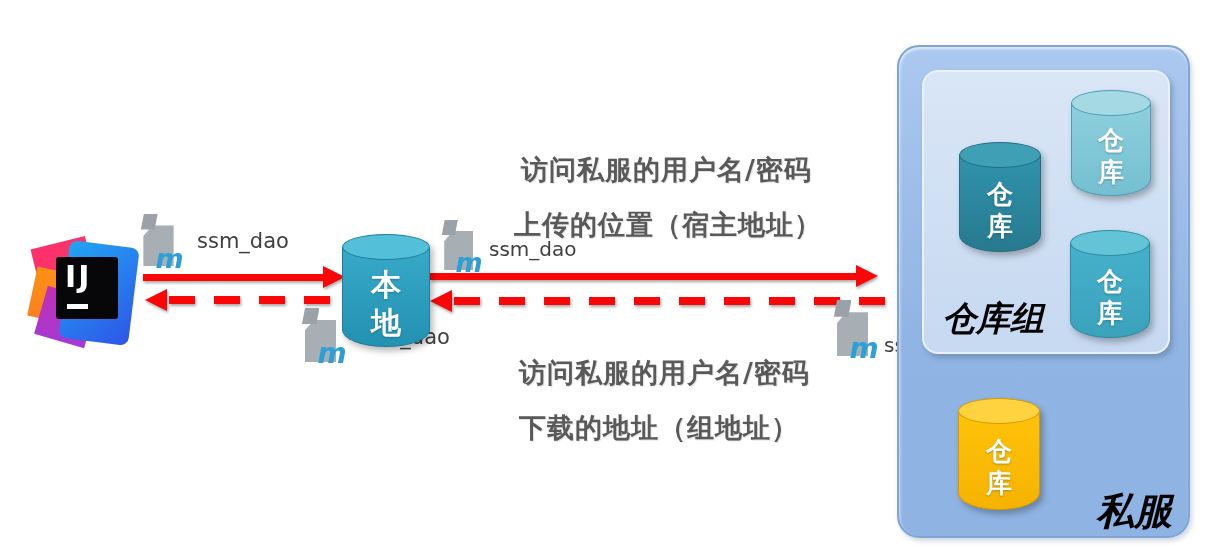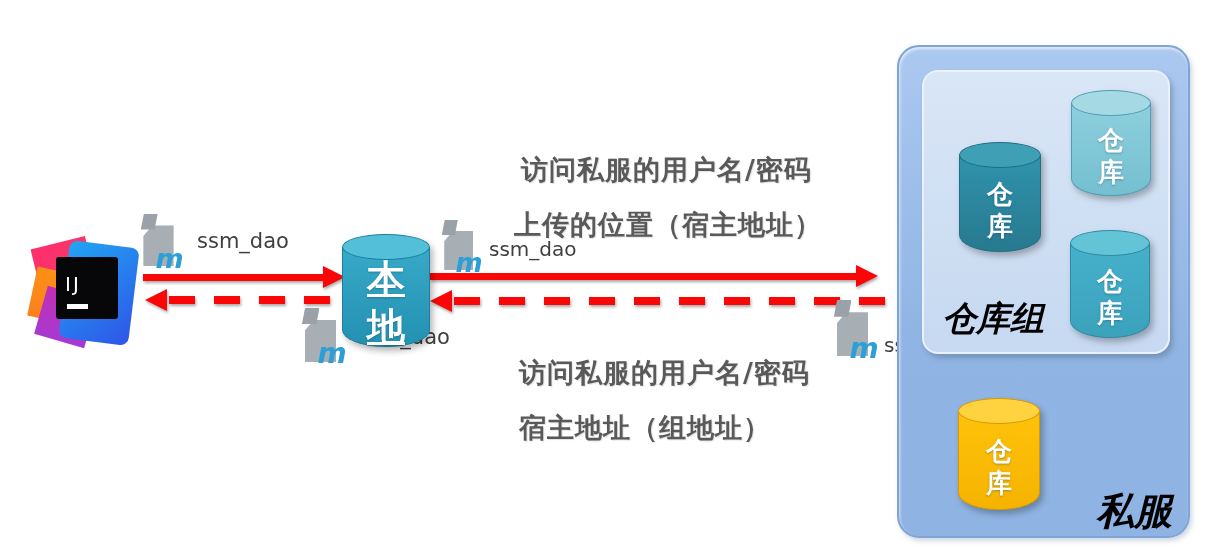--- a/index.html
+++ b/index.html
@@ -8,21 +8,21 @@
 
   
   .ij-logo { position:absolute; left:32px; top:240px; width:106px; height:106px; z-index:2; }
   .ij-shape { position:absolute; }
   .ij-pink    { left:4px;  top:2px;  width:56px; height:52px; background:linear-gradient(120deg,#FE2E6D,#F43A68); transform:rotate(-14deg); }
   .ij-orange  { left:0px;  top:30px; width:38px; height:50px; background:linear-gradient(180deg,#FC9015,#FC801D); transform:rotate(12deg); }
   .ij-magenta { left:8px;  top:52px; width:52px; height:50px; background:linear-gradient(160deg,#C univers2FB4,#A23BD6); }
   .ij-magenta { left:8px;  top:52px; width:52px; height:50px; background:linear-gradient(160deg,#C22FB4,#A23BD6); transform:rotate(16deg); }
   .ij-blue    { left:32px; top:4px;  width:70px; height:98px; background:linear-gradient(135deg,#21A6F3,#2E55E8); transform:rotate(7deg); border-radius:8px; }
   .ij-square  { position:absolute; left:24px; top:17px; width:62px; height:62px; background:#070709; border-radius:3px; z-index:3; }
-  .ij-square span { position:absolute; left:9px; top:15px; color:#fff; font-weight:normal; font-size:20px; letter-spacing:2px; }
+  .ij-square span { position:absolute; left:9px; top:2px; color:#fff; font-weight:bold; font-size:30px; letter-spacing:2px; }
   .ij-underscore { position:absolute; left:11px; bottom:10px; width:21px; height:5px; background:#ffffff; }
 
   
   .mvn { position:absolute; }
   .mvn .sheet { position:absolute; left:8%; top:22%; width:72%; height:78%; background:#A7AEB4;
                clip-path:polygon(30% 0, 100% 0, 100% 100%, 0 100%, 0 26%); }
   .mvn .flap { position:absolute; left:2%; top:0; width:40%; height:30%; background:#9AA1A8;
                clip-path:polygon(18% 0, 100% 0, 82% 100%, 0 100%); }
   .mvn .m { position:absolute; right:-4%; bottom:-12%; color:#2B9FD8; font-weight:bold; font-style:italic; line-height:1; }
 
@@ -113,21 +113,21 @@
   <div class="mvn" style="left:301px; top:308px; width:44px; height:54px; z-index:1;">
     <div class="sheet"></div>
     <div class="flap"></div>
     <span class="m" style="font-size:28px;">m</span>
   </div>
   <div class="mvn-label" style="left:358px; top:325px; font-size:21px; z-index:1;">ssm_dao</div>
 
   <div class="cyl cyl-local" style="left:342px; top:234px; width:88px; height:113px; --e:26px; z-index:3;">
     <div class="top"></div>
     <div class="body"></div>
-    <div class="lbl" style="font-size:38px;text-decoration:underline;">
+    <div class="lbl" style="font-size:30px;">
       <span class="vstack">本地</span>
     </div>
   </div>
 
   <div class="mvn" style="left:441px; top:220px; width:40px; height:50px; z-index:1;">
     <div class="sheet"></div>
     <div class="flap"></div>
     <span class="m" style="font-size:26px;">m</span>
   </div>
   <div class="mvn-label" style="left:489px; top:237px; font-size:20px;">ssm_dao</div>
@@ -146,21 +146,21 @@
     <div class="sheet"></div>
     <div class="flap"></div>
     <span class="m" style="font-size:28px;">m</span>
   </div>
   <div class="mvn-label" style="left:884px; top:333px; font-size:20px; z-index:1;">ssm_dao</div>
 
   <div class="note" style="left:521px; top:152px;">访问私服的用户名/密码</div>
   <div class="note" style="left:514px; top:207px;">上传的位置（宿主地址）</div>
 
   <div class="note" style="left:519px; top:355px;">访问私服的用户名/密码</div>
-  <div class="note" style="left:519px; top:410px;">宿主地址（组地址）</div>
+  <div class="note" style="left:519px; top:410px;">下载的地址（组地址）</div>
 
   <div class="server-box">
 
     <div class="group-box">
 
       <div class="cyl cyl-dark" style="left:35px; top:70px; width:82px; height:110px; --e:26px;">
         <div class="top"></div>
         <div class="body"></div>
         <div class="lbl" style="font-size:26px;">
           <span class="vstack">仓库</span>

